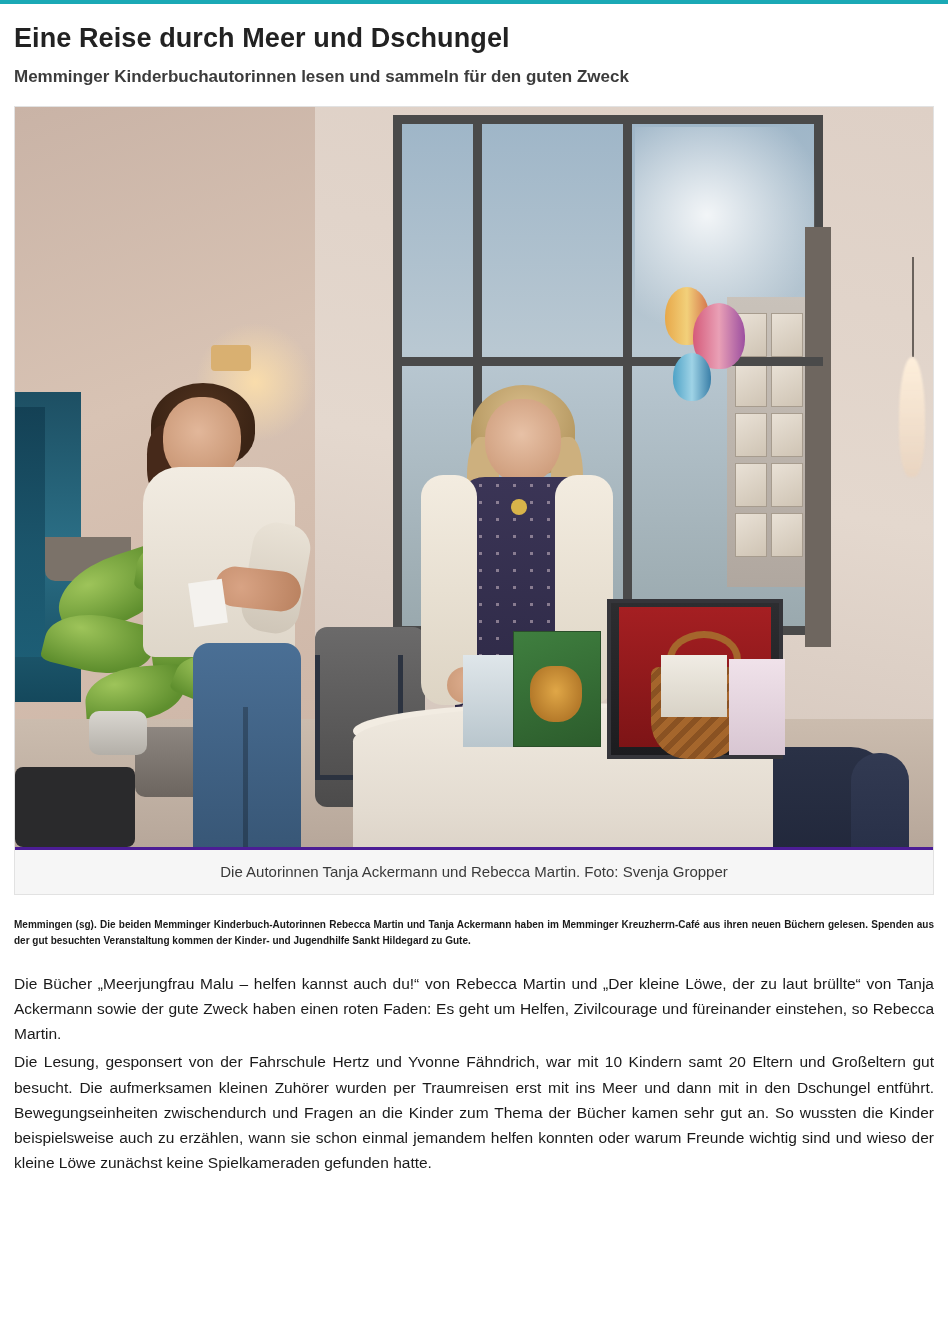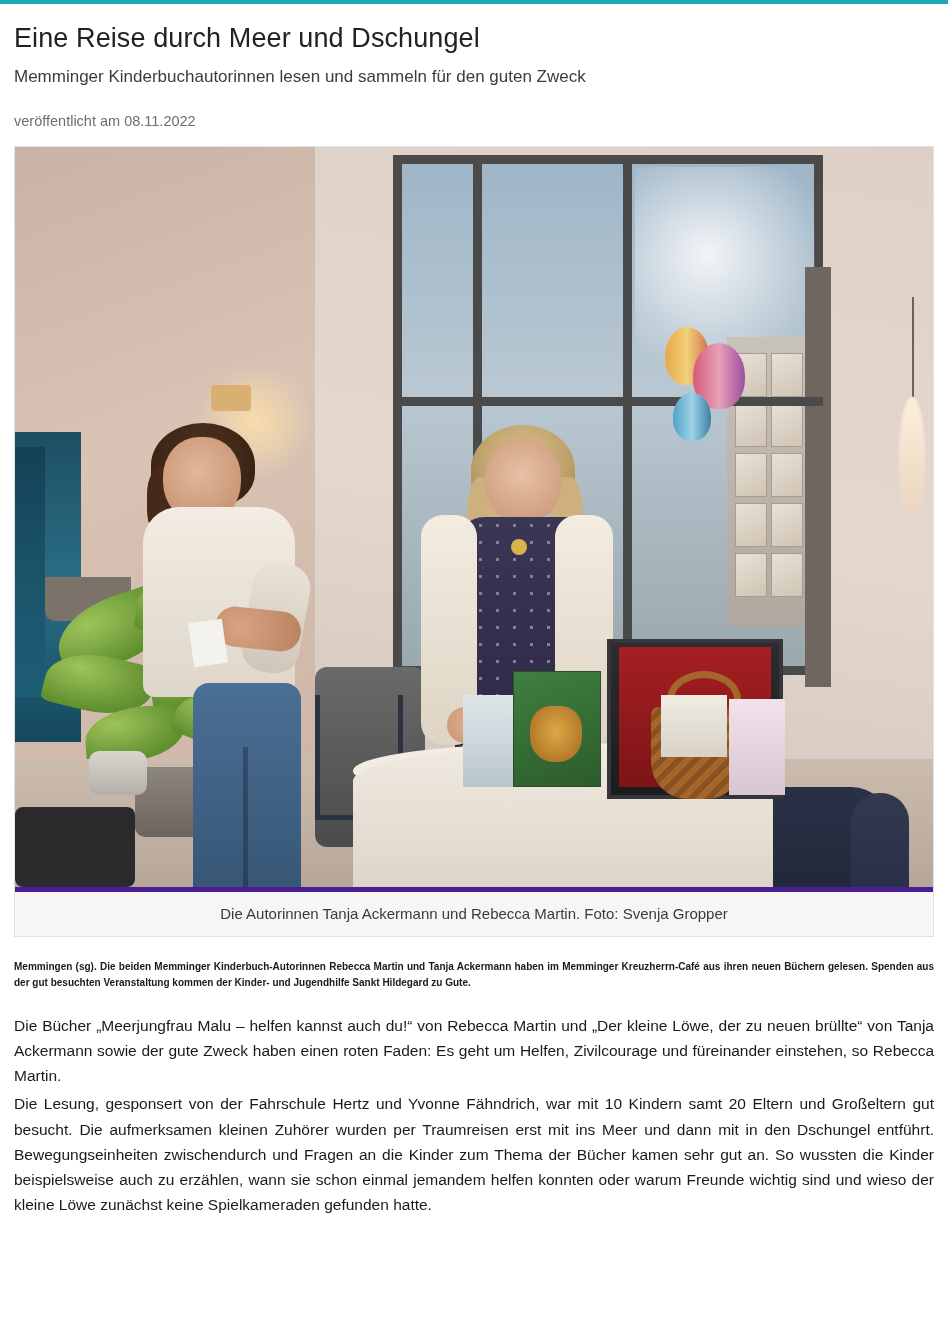--- a/index.html
+++ b/index.html
@@ -21,29 +21,29 @@
     padding: 0 14px;
   }
   .topbar {
     height: 4px;
     width: 948px;
     margin: 0 0 0 -14px;
     background: #1aa9b5;
   }
   .article-title {
     font-size: 27px;
-    font-weight: 400;
+    font-weight: 700;
     line-height: 1.25;
     color: #222222;
     margin: 18px 0 0 0;
     letter-spacing: 0.1px;
   }
   .article-subtitle {
     font-size: 17px;
-    font-weight: 400;
+    font-weight: 700;
     line-height: 1.35;
     color: #3c3c3c;
     margin: 10px 0 0 0;
   }
   .publish-line {
     font-size: 14.5px;
     color: #6e6e6e;
     margin: 24px 0 0 0;
   }
   .figure {
@@ -58,21 +58,21 @@
     height: 740px;
     overflow: hidden;
     background: #8a7f78;
   }
   .caption {
     text-align: center;
     font-size: 15px;
     color: #3a3a3a;
     padding: 13px 10px 14px 10px;
     background: #f6f6f6;
-    border-top: 5px solid #4c1d95;
+    border-top: 3px solid #4c1d95;
   }
   .lead {
     font-weight: bold;
     font-size: 10px;
     line-height: 1.62;
     text-align: justify;
     margin: 22px 0 0 0;
     color: #1a1a1a;
   }
   .body-para {
@@ -349,21 +349,20 @@
 <body>
 
 <div class="page">
 
   <div class="topbar"></div>
 
   <h1 class="article-title">Eine Reise durch Meer und Dschungel</h1>
 
   <h2 class="article-subtitle">Memminger Kinderbuchautorinnen lesen und sammeln für den guten Zweck</h2>
 
-  <div class="publish-line">veröffentlicht am 08.11.2022</div>
 
   <figure class="figure">
     <div class="photo">
       <div class="ph-layer wall-left"></div>
       <div class="ph-layer wall-right"></div>
 
       <div class="ph-layer art-left"></div>
       <div class="ph-layer art-left2"></div>
 
       <div class="ph-layer lamp-glow"></div>
@@ -448,19 +447,19 @@
       <div class="ph-layer basket-handle"></div>
       <div class="ph-layer basket"></div>
       <div class="ph-layer basket-bag"></div>
       <div class="ph-layer poster-right"></div>
     </div>
     <figcaption class="caption">Die Autorinnen Tanja Ackermann und Rebecca Martin. Foto: Svenja Gropper</figcaption>
   </figure>
 
   <p class="lead">Memmingen (sg). Die beiden Memminger Kinderbuch-Autorinnen Rebecca Martin und Tanja Ackermann haben im Memminger Kreuzherrn-Café aus ihren neuen Büchern gelesen. Spenden aus der gut besuchten Veranstaltung kommen der Kinder- und Jugendhilfe Sankt Hildegard zu Gute.</p>
 
-  <p class="body-para">Die Bücher „Meerjungfrau Malu – helfen kannst auch du!“ von Rebecca Martin und „Der kleine Löwe, der zu neuen brüllte“ von Tanja Ackermann sowie der gute Zweck haben einen roten Faden: Es geht um Helfen, Zivilcourage und füreinander einstehen, so Rebecca Martin.</p>
+  <p class="body-para">Die Bücher „Meerjungfrau Malu – helfen kannst auch du!“ von Rebecca Martin und „Der kleine Löwe, der zu laut brüllte“ von Tanja Ackermann sowie der gute Zweck haben einen roten Faden: Es geht um Helfen, Zivilcourage und füreinander einstehen, so Rebecca Martin.</p>
 
   <p class="body-para tight">Die Lesung, gesponsert von der Fahrschule Hertz und Yvonne Fähndrich, war mit 10 Kindern samt 20 Eltern und Großeltern gut besucht. Die aufmerksamen kleinen Zuhörer wurden per Traumreisen erst mit ins Meer und dann mit in den Dschungel entführt. Bewegungseinheiten zwischendurch und Fragen an die Kinder zum Thema der Bücher kamen sehr gut an. So wussten die Kinder beispielsweise auch zu erzählen, wann sie schon einmal jemandem helfen konnten oder warum Freunde wichtig sind und wieso der kleine Löwe zunächst keine Spielkameraden gefunden hatte.</p>
 
 
   <div class="bottom-space"></div>
 </div>
 
 </body></html>

